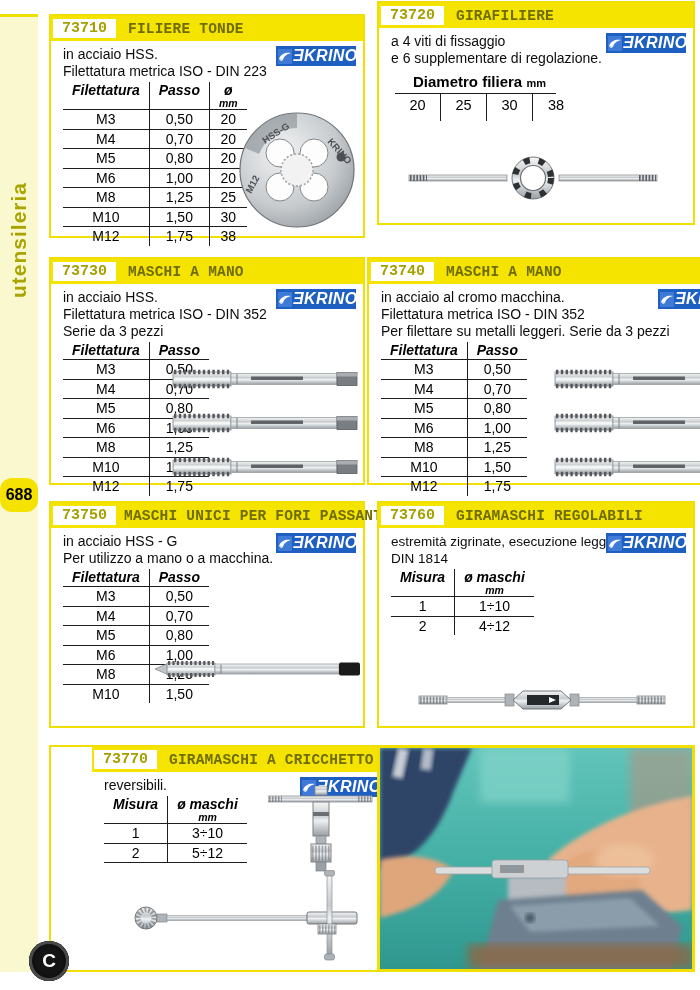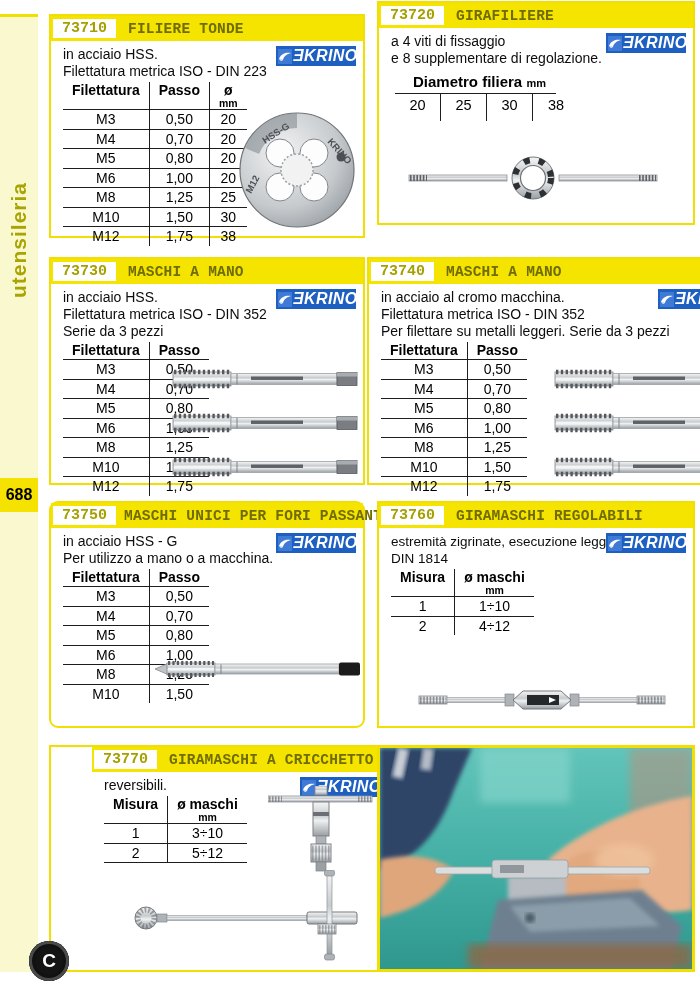--- a/index.html
+++ b/index.html
@@ -2,21 +2,21 @@
 <html><head>
 <meta charset="utf-8">
 <style>
   html,body{margin:0;padding:0;background:#fff;}
   body{width:700px;height:990px;position:relative;font-family:"Liberation Sans",sans-serif;overflow:hidden;}
 
   
   .sidebar{position:absolute;left:0;top:14px;width:38px;height:958px;background:#f9f8cf;border-top:3px solid #eee000;box-sizing:border-box;}
   .sidebar-label{position:absolute;left:0;top:140px;width:38px;height:200px;display:flex;align-items:center;justify-content:center;}
   .sidebar-label span{writing-mode:vertical-rl;transform:rotate(180deg);color:#a9a400;font-weight:bold;font-size:21px;letter-spacing:1px;}
-  .page-num{position:absolute;left:0;top:478px;width:38px;height:34px;background:#f5e200;color:#000;font-weight:bold;font-size:16px;display:flex;align-items:center;justify-content:center;}
+  .page-num{position:absolute;left:0;top:478px;width:38px;height:34px;background:#f5e200;color:#000;font-weight:bold;font-size:16px;display:flex;align-items:center;justify-content:center;border-radius:12px;}
   .c-logo{position:absolute;left:29px;top:941px;width:40px;height:40px;border-radius:50%;background:#141414;color:#fff;display:flex;align-items:center;justify-content:center;font-weight:bold;font-size:19px;box-shadow:inset 0 0 0 3px #4a4a4a, inset 0 0 0 6px #111;z-index:5;}
 
   
   .panel{position:absolute;background:#fff;border:2.5px solid #f0df00;box-sizing:border-box;}
   .hdr{display:flex;align-items:center;background:#f5e300;height:25px;font-family:Liberation Mono, monospace;}
   .code{background:#fff;color:#a5a000;font-weight:bold;font-size:15px;padding:1px 9px;margin-left:2px;}
   .ttl{color:#6f6c00;font-weight:bold;font-size:14.5px;margin-left:12px;letter-spacing:.2px;white-space:nowrap;}
   .pbody{position:relative;padding:4px 8px 0 8px;height:calc(100% - 25px);box-sizing:border-box;}
   .desc{margin:1px 0 2px 4px;}
   .desc p{margin:0;font-size:14px;line-height:17px;color:#0c0c0c;}
@@ -26,21 +26,21 @@
   .badge{position:absolute;top:5px;right:7px;width:80px;height:20px;background:#1e5fc2;display:flex;align-items:center;box-sizing:border-box;}
   .badge .mark{width:18px;height:15px;margin:2px 1px 2px 2px;background:#3f7bd6;display:flex;align-items:center;justify-content:center;}
   .badge .btxt{color:#fff;font-weight:bold;font-style:italic;font-size:16px;letter-spacing:.4px;text-align:center;}
 
   
   table.spec{border-collapse:collapse;margin:2px 0 0 4px;text-align:center;}
   table.spec th{font-weight:bold;font-size:14px;padding:0 9px 1px 9px;vertical-align:top;}
   table.spec th .sub{font-size:10.5px;font-weight:bold;line-height:10px;}
   table.spec td{font-size:14px;padding:0 9px;height:18.5px;}
   table.spec th:not(:last-child),table.spec td:not(:last-child){border-right:1.5px solid #1d1d1d;}
-  table.spec thead th{border-bottom:1.5px solid #1d1d1d;}
+  table.spec thead th{border-bottom:1.5px solid #1d1d1d;font-style:italic;}
   table.spec tbody tr:not(:last-child) td{border-bottom:1.5px solid #1d1d1d;}
   table.spec.closed tbody tr:last-child td{border-bottom:1.5px solid #1d1d1d;}
 
   
   .diam{margin:6px 0 0 8px;}
   .dcap{display:inline-block;font-weight:bold;font-size:15px;padding:0 10px 3px 18px;border-bottom:1.5px solid #1d1d1d;}
   .dcap .dunit{font-size:11px;font-weight:bold;}
   .dvals{display:flex;}
   .dvals span{display:block;width:46px;text-align:center;font-size:14.5px;padding:3px 0 8px 0;border-right:1.5px solid #1d1d1d;box-sizing:border-box;}
   .dvals span:last-child{border-right:none;}
@@ -184,21 +184,21 @@
       <span class="mark">
         <svg width="14" height="11" viewBox="0 0 14 11">
             <path d="M1 8 C3 2 9 1 13 2 C9 3 6 5 5 9 Z" fill="#fff"></path>
             <path d="M1 8 L5 9 L3 10 Z" fill="#fff"></path>
           </svg>
       </span>
       <span class="btxt"><span>Ǝ</span><span>KRINO</span></span>
     </div>
     <div class="desc">
       <p>a 4 viti di fissaggio</p>
-      <p>e 8 supplementare di regolazione.</p>
+      <p>e 6 supplementare di regolazione.</p>
     </div>
     <div class="diam">
       <div class="dcap"><span>Diametro filiera</span> <span class="dunit">mm</span></div>
       <div class="dvals">
           <span>20</span>
           <span>25</span>
           <span>30</span>
           <span>38</span>
         </div>
     </div>
@@ -347,21 +347,21 @@
         </tbody>
       </table>
     <svg class="img-abs" style="right:2px;top:82px;" width="190" height="118" viewBox="0 0 190 118">
       <use href="#tap3" transform="translate(0,0)"></use>
       <use href="#tap3" transform="translate(0,44)"></use>
       <use href="#tap3" transform="translate(0,88)"></use>
     </svg>
   </div>
 </div>
 
-<div class="panel" style="left:49px;top:501px;width:316px;height:227px;border-radius:9px;">
+<div class="panel" style="left:49px;top:501px;width:316px;height:227px;">
   <div class="hdr">
     <span class="code">73750</span>
     <span class="ttl" style="margin-left:8px;">MASCHI UNICI PER FORI PASSANTI</span>
   </div>
   <div class="pbody">
     <div class="badge">
       <span class="mark">
         <svg width="14" height="11" viewBox="0 0 14 11">
             <path d="M1 8 C3 2 9 1 13 2 C9 3 6 5 5 9 Z" fill="#fff"></path>
             <path d="M1 8 L5 9 L3 10 Z" fill="#fff"></path>

